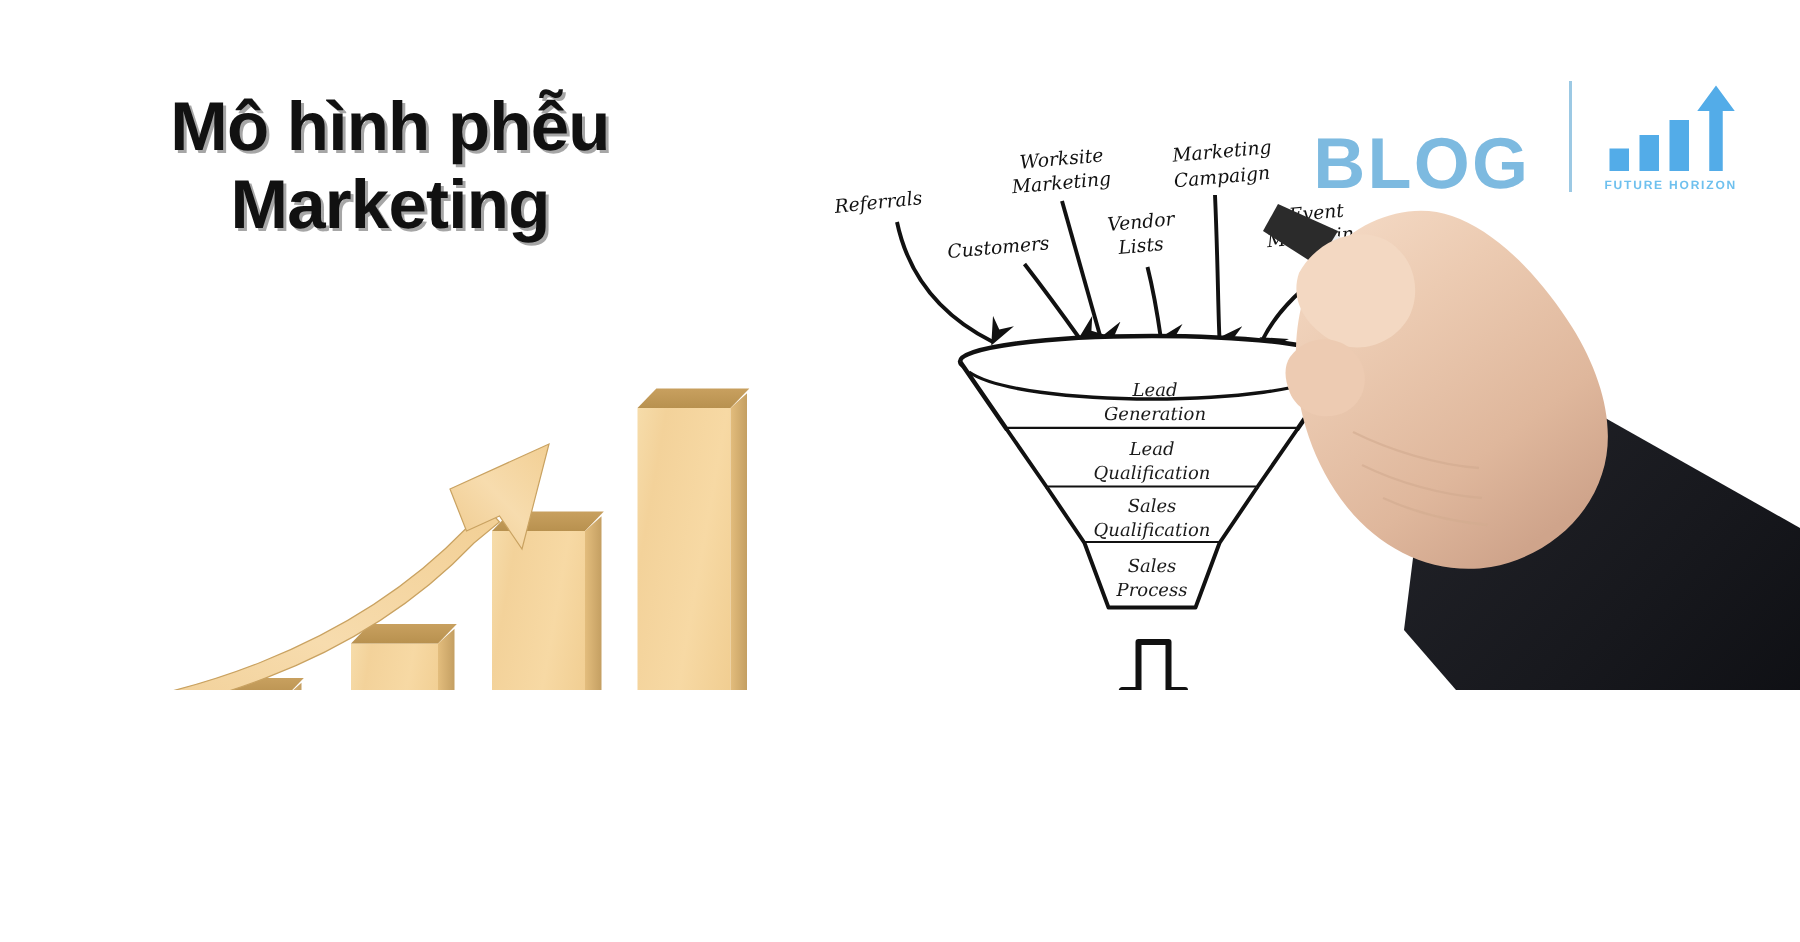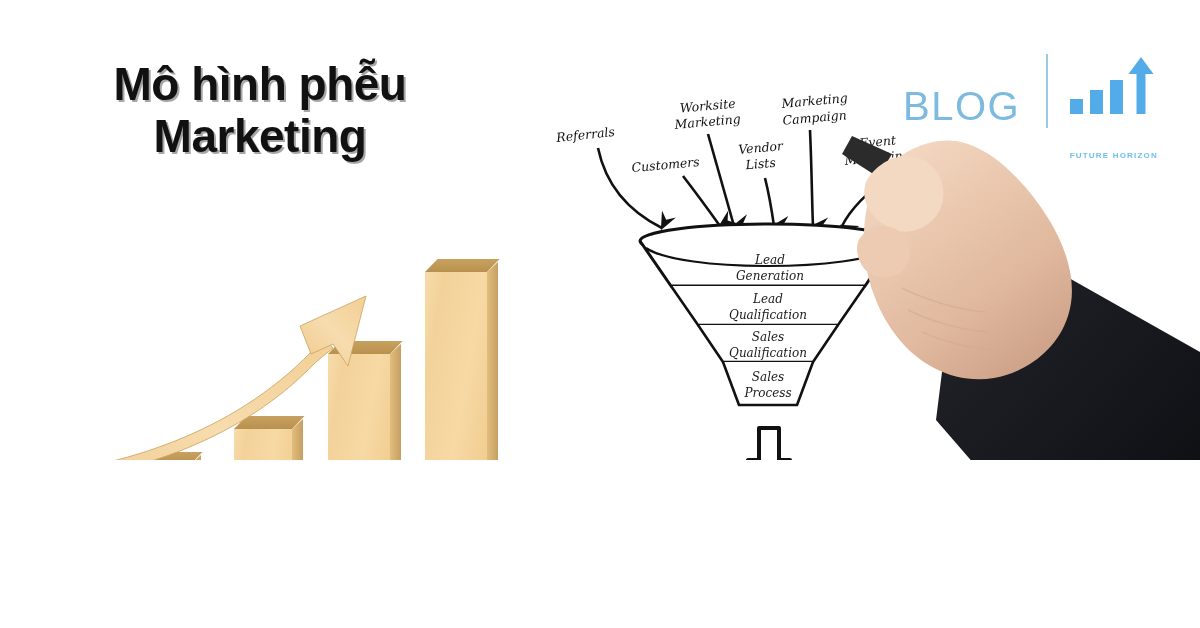--- a/index.html
+++ b/index.html
@@ -41,24 +41,24 @@
   .dollars{font-family:"Liberation Sans",sans-serif;font-weight:bold;
            font-size:52px;fill:#0d0d0d;text-anchor:middle;}
 
   
   #hand-layer{position:absolute;left:830px;top:120px;width:370px;height:420px;}
   #hand-svg{position:absolute;left:0;top:0;width:370px;height:420px;}
 
   
   #brand{position:absolute;right:42px;top:50px;height:92px;
          display:flex;align-items:flex-start;}
-  #blog-text{font-size:40px;color:#7DBAE0;letter-spacing:1.5px;
-             line-height:1;margin-top:36px;font-weight:400;}
+  #blog-text{font-size:48px;color:#7DBAE0;letter-spacing:1.5px;
+             line-height:1;margin-top:36px;font-weight:700;}
   #brand-divider{width:1.5px;height:74px;background:#9CC9E4;margin:4px 22px 0 26px;}
-  #logo{display:flex;flex-direction:column;margin-top:6px;gap:32px;}
+  #logo{display:flex;flex-direction:column;align-items:center;margin-top:6px;}
   #logo-mark{position:relative;width:82px;height:58px;}
   #logo-mark .lb{position:absolute;bottom:0;background:#53ACE8;}
   #logo-name{font-size:8px;font-weight:bold;color:#6EC0EE;letter-spacing:1.2px;
              margin-top:5px;}
 </style>
 </head>
 <body>
 
 <div id="stage">
 

